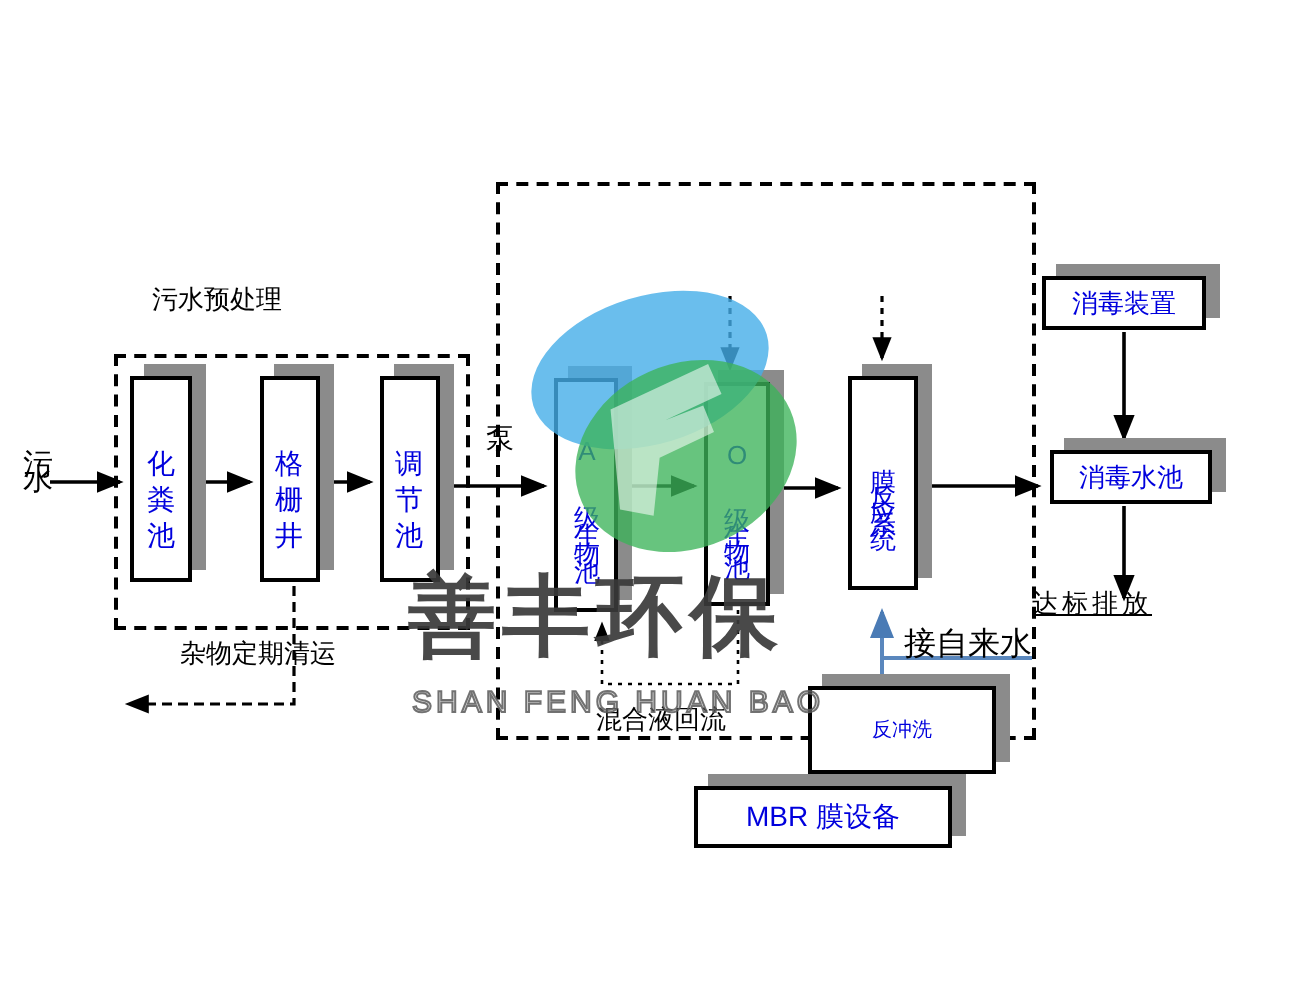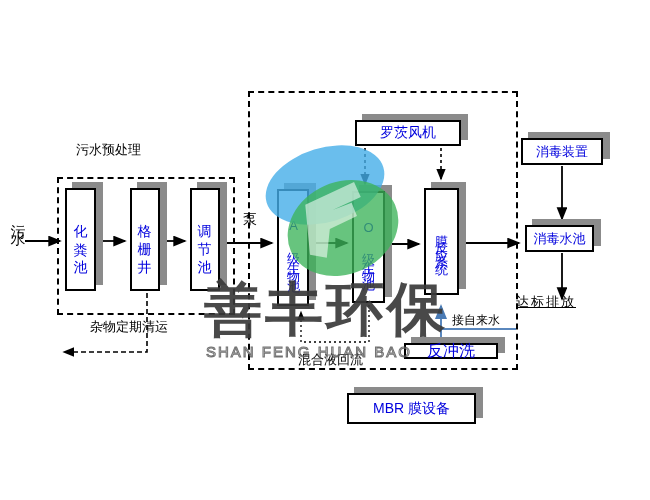--- a/index.html
+++ b/index.html
@@ -22,39 +22,39 @@
     font-size:14px;
   }
   .septic{left:65px;top:188px;width:31px;height:103px;letter-spacing:18px;line-height:27px;}
   .grid{left:130px;top:188px;width:30px;height:103px;letter-spacing:18px;line-height:26px;}
   .regulating{left:190px;top:188px;width:30px;height:103px;letter-spacing:18px;line-height:26px;}
   .abio{left:277px;top:189px;width:32px;height:117px;font-size:13px;letter-spacing:9px;line-height:28px;}
   .obio{left:352px;top:191px;width:33px;height:112px;font-size:13px;letter-spacing:8px;line-height:29px;}
   .membrane{left:424px;top:188px;width:35px;height:107px;font-size:13px;letter-spacing:7px;line-height:31px;}
   .blower{left:355px;top:120px;width:106px;height:26px;}
   .disinfect-device{left:521px;top:138px;width:82px;height:27px;font-size:13px;}
-  .disinfect-tank{left:525px;top:225px;width:69px;height:27px;font-size:13px;}
-  .backwash{left:404px;top:343px;width:94px;height:16px;font-size:16px;}
+  .disinfect-tank{left:525px;top:225px;width:81px;height:27px;font-size:13px;}
+  .backwash{left:404px;top:343px;width:94px;height:44px;font-size:10px;}
   .mbr{left:347px;top:393px;width:129px;height:31px;font-size:14px;}
   
   .lbl{position:absolute;font-size:13px;color:#000;white-space:nowrap;}
   .influent{left:8px;top:212px;font-size:15px;writing-mode:vertical-rl;text-orientation:upright;letter-spacing:7px;}
   .pretreat-title{left:76px;top:141px;}
   .debris{left:74px;top:318px;margin-left:16px;}
   .pump{left:243px;top:211px;font-size:14px;}
   .discharge{left:516px;top:293px;letter-spacing:2px;text-decoration:underline;}
-  .tapwater{left:452px;top:312px;font-size:12px;}
+  .tapwater{left:452px;top:312px;font-size:16px;}
   .mixedreturn{left:298px;top:339px;margin-top:12px;}
   
   .connectors{position:absolute;left:0;top:0;pointer-events:none;}
   
   .wm{position:absolute;pointer-events:none;}
   .wm-logo{left:256px;top:138px;}
   .wm-cn{
-    left:204px;top:278px;width:260px;font-size:58px;font-weight:bold;
+    left:204px;top:278px;width:260px;font-size:44px;font-weight:bold;
     color:rgba(58,58,58,0.92);letter-spacing:3px;line-height:62px;white-space:nowrap;
   }
   .wm-en{
     left:206px;top:343px;font-size:15px;font-weight:normal;letter-spacing:2px;white-space:nowrap;
     color:rgba(150,150,150,0.25);-webkit-text-stroke:1px rgba(90,90,90,0.85);
   }
 </style>
 </head>
 <body>
 
@@ -93,21 +93,20 @@
     <line x1="516" y1="329" x2="441" y2="329" stroke="#5a87bd" stroke-width="2"></line>
     <line x1="441" y1="343" x2="441" y2="306" stroke="#5a87bd" stroke-width="2" marker-end="url(#ahb)"></line>
   </svg>
 
   <div class="tank tank-v septic">化粪池</div>
   <div class="tank tank-v grid">格栅井</div>
   <div class="tank tank-v regulating">调节池</div>
   <div class="tank tank-v abio">A级生物池</div>
   <div class="tank tank-v obio">O级生物池</div>
   <div class="tank tank-v membrane">膜反应系统</div>
-  <div class="tank tank-h blower">罗茨风机</div>
   <div class="tank tank-h disinfect-device">消毒装置</div>
   <div class="tank tank-h disinfect-tank">消毒水池</div>
   <div class="tank tank-h backwash">反冲洗</div>
   <div class="tank tank-h mbr">MBR 膜设备</div>
 
   <div class="lbl influent">污水</div>
   <div class="lbl pretreat-title">污水预处理</div>
   <div class="lbl debris">杂物定期清运</div>
   <div class="lbl pump">泵</div>
   <div class="lbl discharge">达标排放</div>

